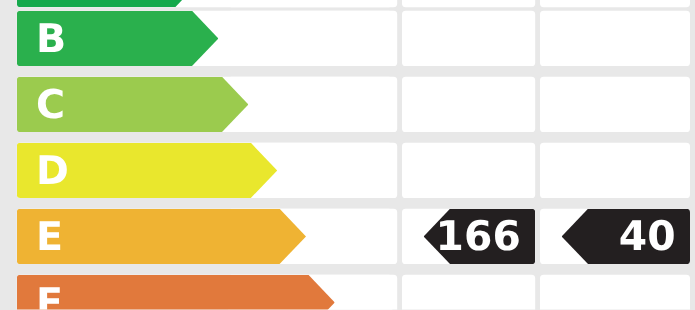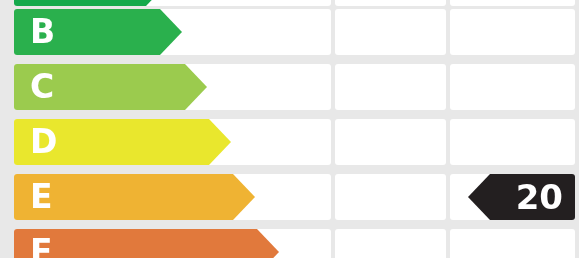--- a/index.html
+++ b/index.html
@@ -138,22 +138,25 @@
   </div>
 
   <div class="row" id="row-e" style="top: 174px;">
     <div class="cell cell-bar" style="background: rgb(255, 255, 255);"></div>
     <div class="cell cell-a" style="background: rgb(255, 255, 255);"></div>
     <div class="cell cell-b" style="background: rgb(255, 255, 255);"></div>
     <div class="cell cell-c" style="background: rgb(255, 255, 255);"></div>
     <div class="bar" id="bar-e" style="background: rgb(239, 179, 51); width: 241px;">
       <span class="bar-letter" style="color: rgb(255, 255, 255);">E</span>
     </div>
+    <div class="badge badge-b" style="background: rgb(35, 31, 32);">
+      <span class="badge-text" style="color: rgb(255, 255, 255);">166</span>
+    </div>
     <div class="badge badge-c" style="background: rgb(35, 31, 32);">
-      <span class="badge-text" style="color: rgb(255, 255, 255);">20</span>
+      <span class="badge-text" style="color: rgb(255, 255, 255);">40</span>
     </div>
   </div>
 
   <div class="row" id="row-f" style="top: 229px;">
     <div class="cell cell-bar" style="background: rgb(255, 255, 255);"></div>
     <div class="cell cell-a" style="background: rgb(255, 255, 255);"></div>
     <div class="cell cell-b" style="background: rgb(255, 255, 255);"></div>
     <div class="cell cell-c" style="background: rgb(255, 255, 255);"></div>
     <div class="bar" id="bar-f" style="background: rgb(225, 121, 60); width: 265px;">
       <span class="bar-letter" style="color: rgb(255, 255, 255);">F</span>

